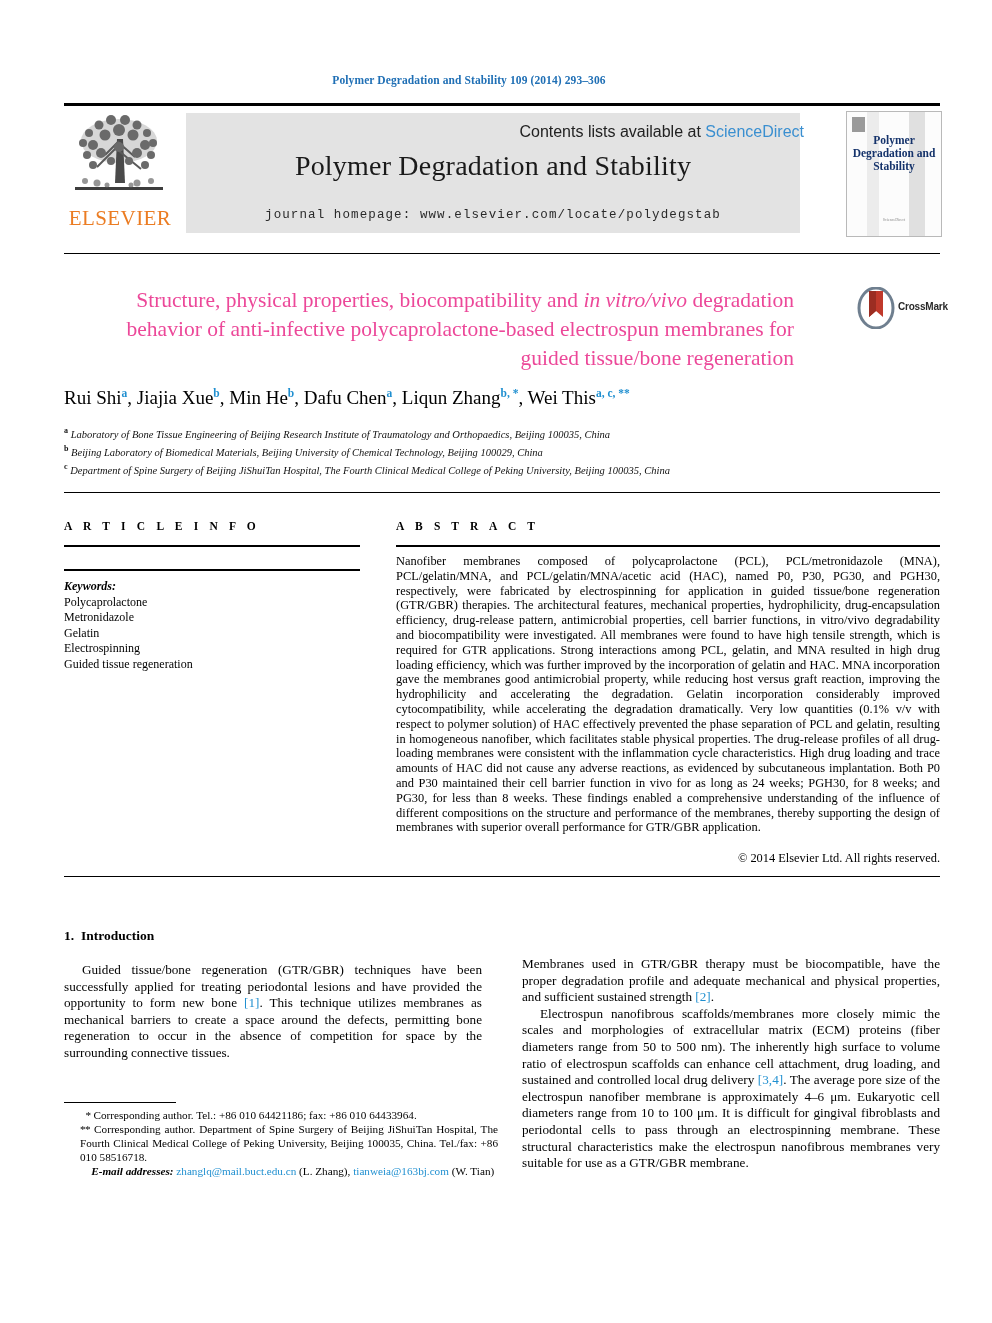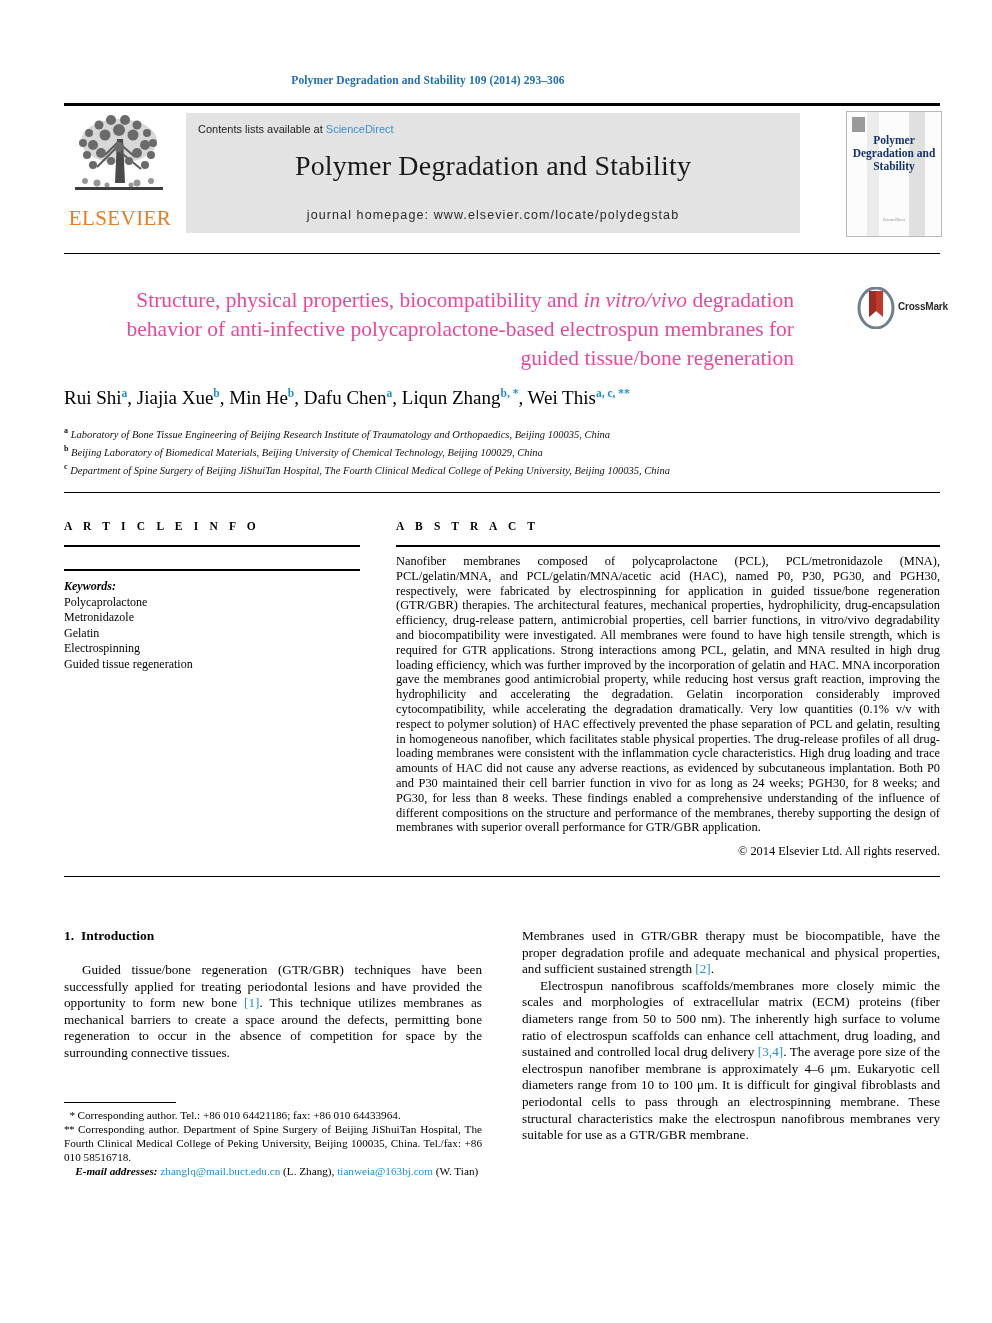--- a/index.html
+++ b/index.html
@@ -28,20 +28,21 @@
     position: absolute;
     top: 74px;
     left: 0;
     width: 856px;
     text-align: center;
     font-family: "Liberation Serif", serif;
     font-size: 11.5px;
     font-weight: bold;
     color: #1f6fb5;
     letter-spacing: 0.1px;
+    padding-left: 41px;
   }
 
   
   .masthead {
     position: absolute;
     top: 103px;
     left: 64px;
     width: 876px;
     height: 132px;
   }
@@ -84,25 +85,25 @@
     position: absolute;
     top: 10px;
     left: 122px;
     width: 614px;
     height: 120px;
     background: #e3e3e3;
   }
   .contents-line {
     position: absolute;
     top: 10px;
-    left: 12px;
+    left: 4px;
     width: 614px;
-    text-align: left;
+    text-align: right;
     font-family: "Liberation Sans", sans-serif;
-    font-size: 11px;
+    font-size: 16px;
     color: #222;
   }
   .sd-link {
     color: #3a8fd0;
   }
   .journal-title {
     position: absolute;
     top: 37px;
     left: 0;
     width: 614px;
@@ -111,21 +112,21 @@
     font-size: 28px;
     color: #1a1a1a;
     letter-spacing: 0.2px;
   }
   .homepage-line {
     position: absolute;
     bottom: 11px;
     left: 0;
     width: 614px;
     text-align: center;
-    font-family: Liberation Sans, sans-serif;
+    font-family: Liberation Mono, monospace;
     font-size: 12.5px;
     letter-spacing: 1.1px;
     color: #2a2a2a;
   }
 
   .cover-thumb {
     position: absolute;
     top: 8px;
     left: 782px;
     width: 94px;
@@ -306,21 +307,21 @@
     margin-bottom: 7px;
   }
   .abs-body {
     font-family: "Liberation Serif", serif;
     font-size: 12.4px;
     line-height: 14.8px;
     text-align: justify;
     color: #000;
   }
   .abs-copy {
-    margin-top: 9px;
+    margin-top: 16px;
     text-align: right;
     font-family: "Liberation Serif", serif;
     font-size: 12.4px;
   }
 
   .info-rule-bottom {
     position: absolute;
     top: 876px;
     left: 64px;
     width: 876px;
@@ -348,36 +349,36 @@
     margin: 0 0 18px 0;
   }
   .para {
     font-family: "Liberation Serif", serif;
     font-size: 13.2px;
     line-height: 16.6px;
     text-align: justify;
     margin: 0;
     text-indent: 18px;
   }
-  .para.no-indent { text-indent: 0; }
+  .para.no-indent { text-indent: 0; margin-top: 28px; }
   .ref { color: #1f8fd0; }
 
   
   .fn-rule {
     position: absolute;
     top: 1102px;
     left: 64px;
     width: 112px;
     height: 1px;
     background: #000;
   }
   .footnotes {
     position: absolute;
     top: 1108px;
-    left: 64px;
+    left: 80px;
     width: 418px;
     font-family: "Liberation Serif", serif;
     font-size: 11.2px;
     line-height: 14px;
     text-align: justify;
     color: #000;
   }
   .footnotes p { margin: 0; }
   .fn-star { letter-spacing: -0.5px; }
   .email-lbl { font-style: italic; font-weight: bold; }

